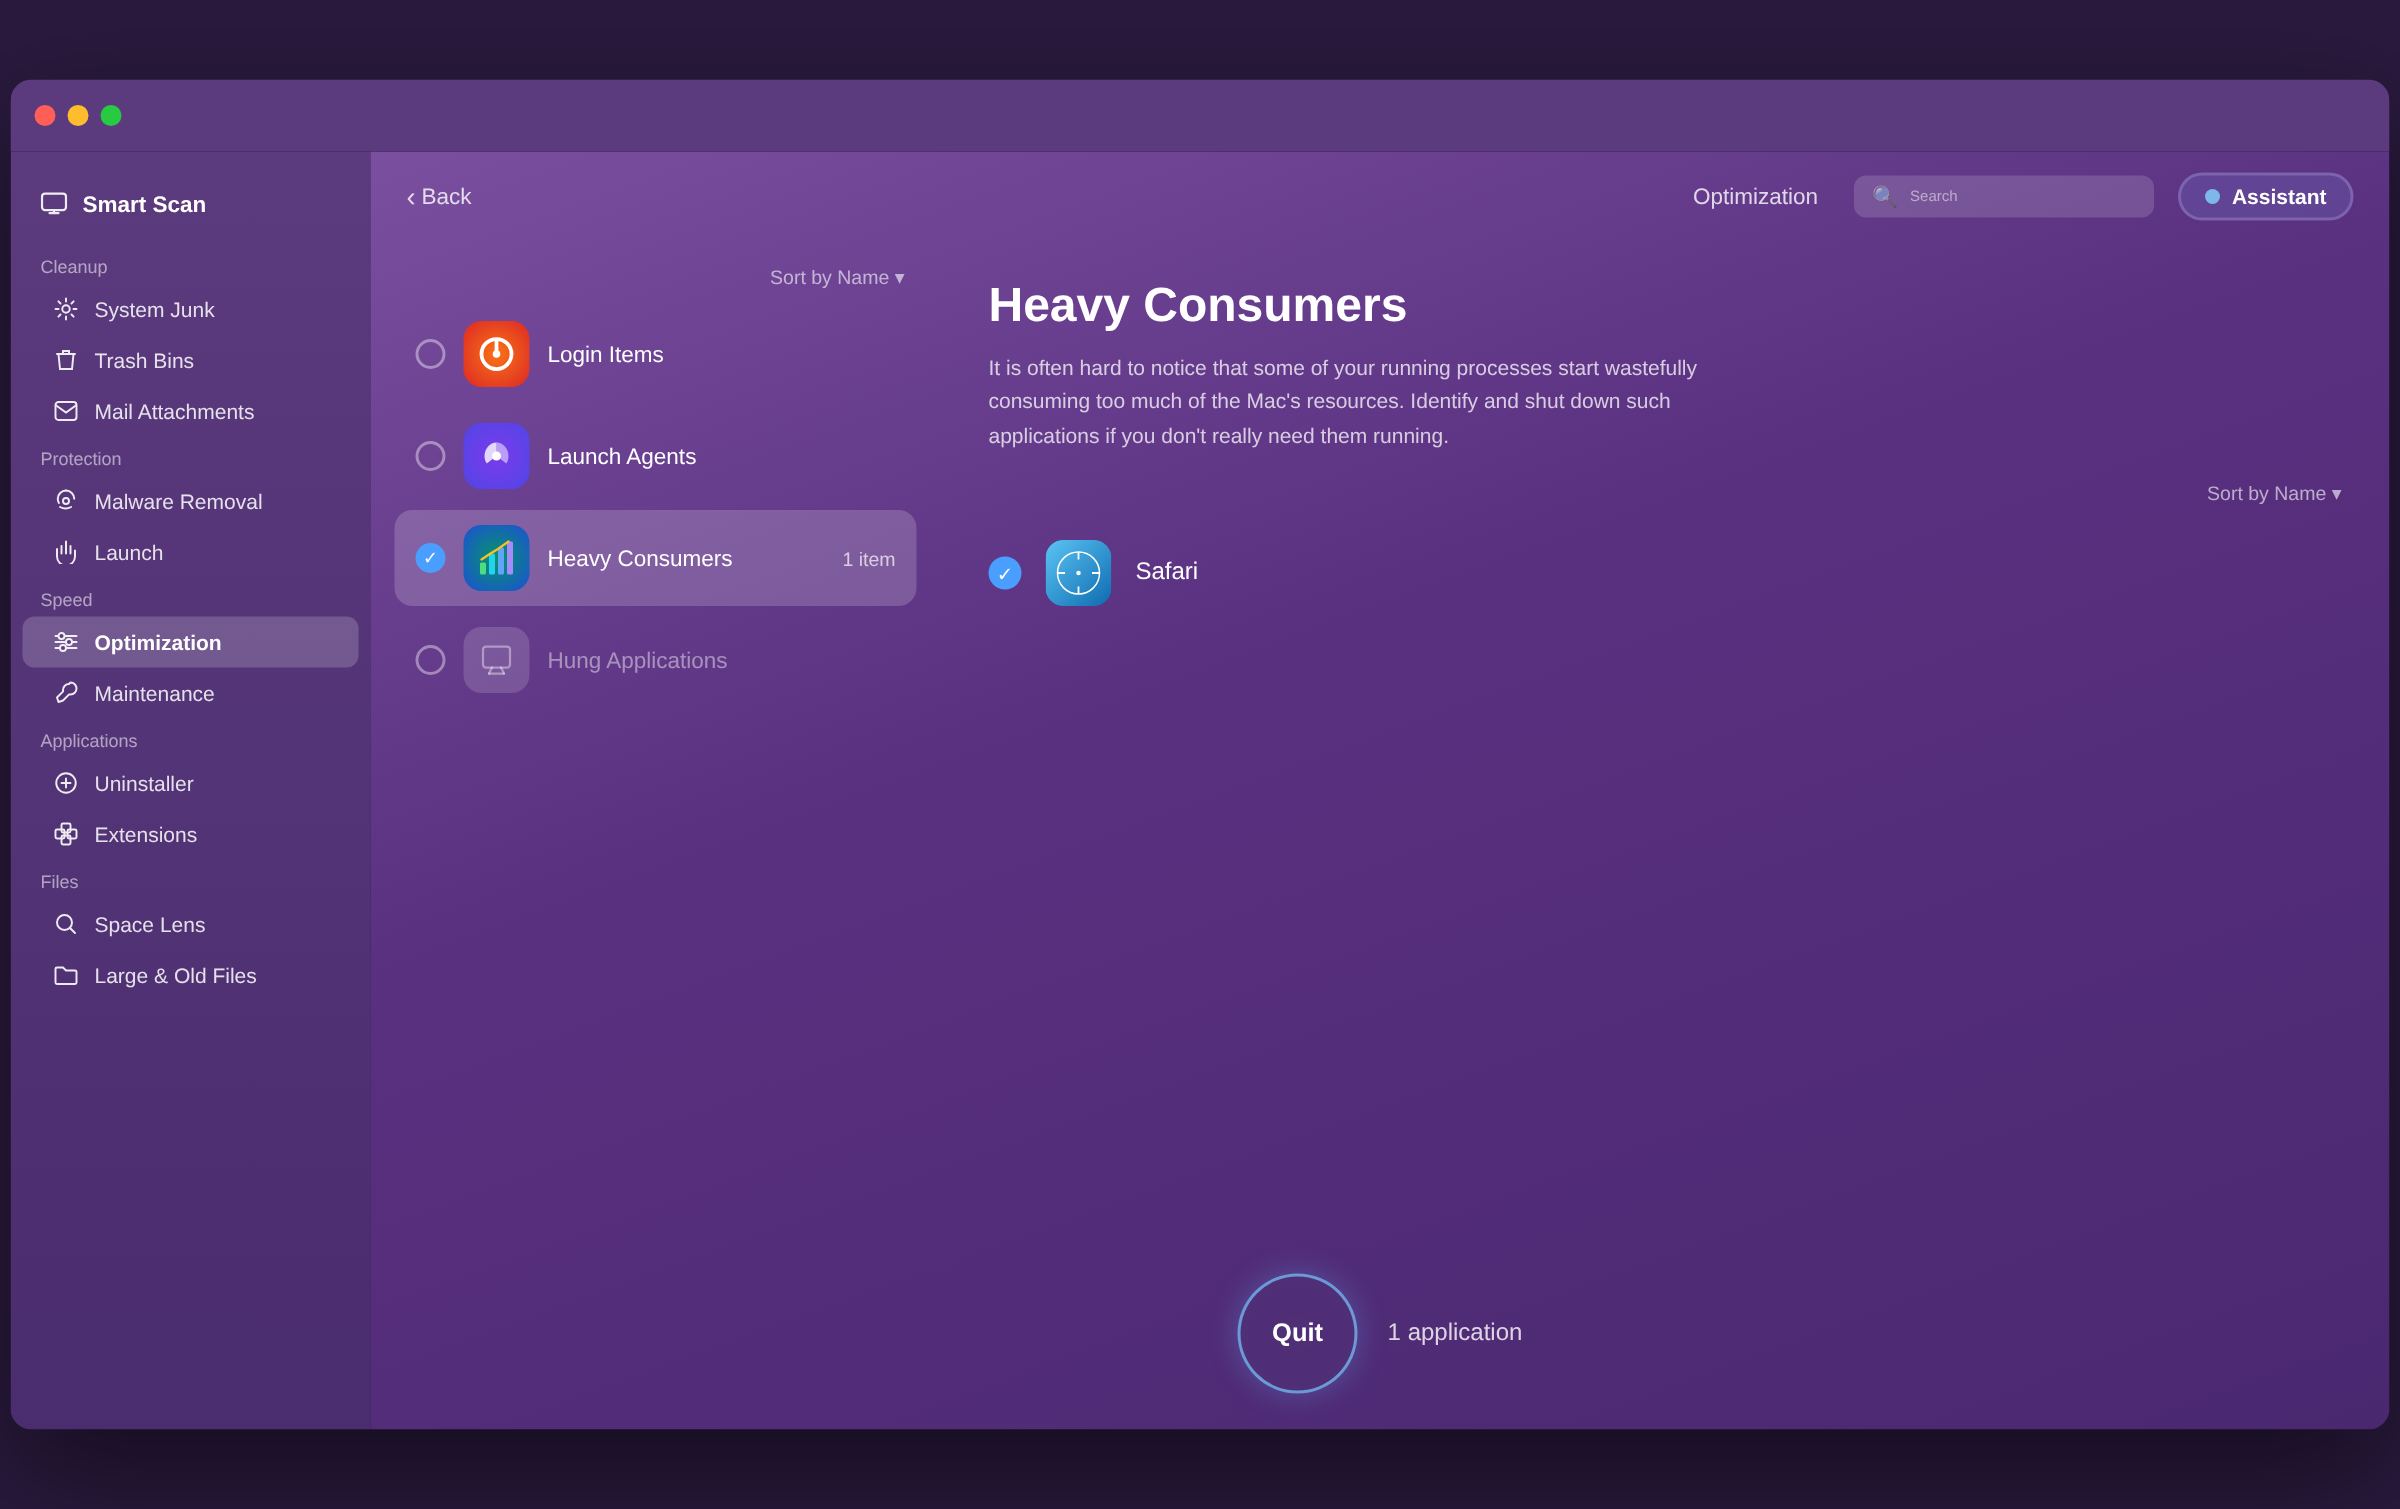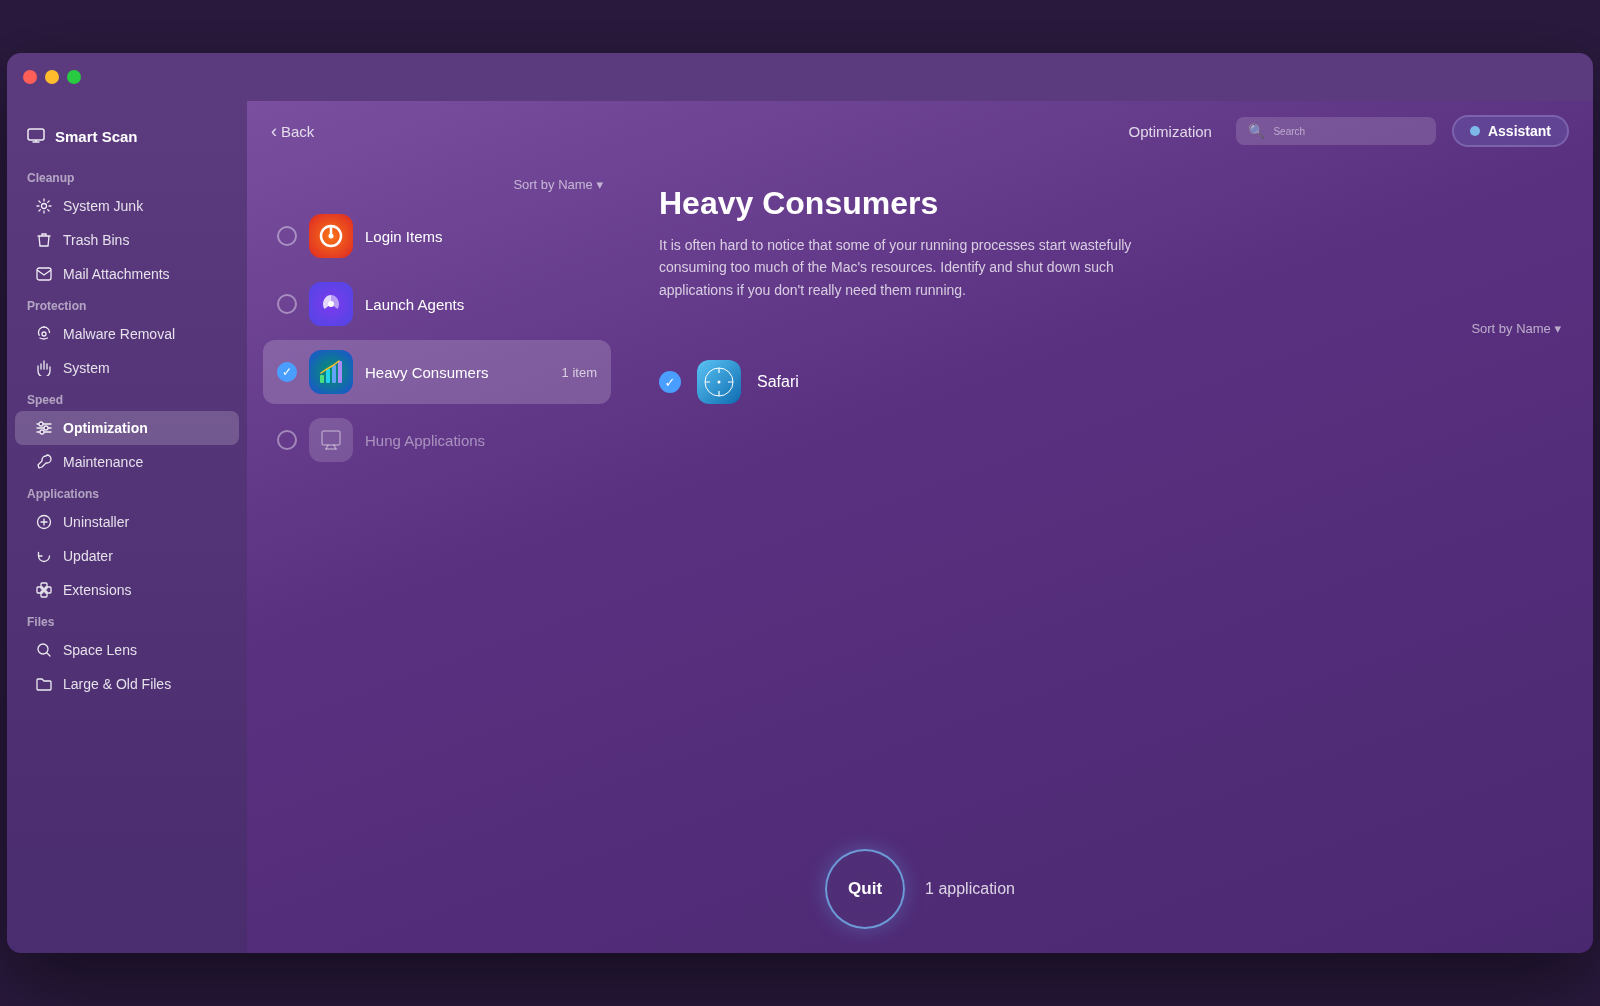--- a/index.html
+++ b/index.html
@@ -71,21 +71,21 @@
       padding: 10px 20px;
       color: white;
       font-size: 15px;
       font-weight: 600;
       margin-bottom: 8px;
     }
 
     .sidebar-section-label {
       color: rgba(255,255,255,0.55);
       font-size: 12px;
-      font-weight: 700;
+      font-weight: 400;
       padding: 8px 20px 4px;
       text-transform: none;
     }
 
     .sidebar-item {
       display: flex;
       align-items: center;
       gap: 10px;
       padding: 8px 20px;
       color: rgba(255,255,255,0.85);
@@ -479,21 +479,21 @@
           </svg>
         </div>
         <span>Malware Removal</span>
       </div>
       <div class="sidebar-item">
         <div class="sidebar-icon">
           <svg width="14" height="16" viewBox="0 0 14 16" fill="none">
             <path d="M7 1v8M4 4v5M1 6v5a6 6 0 0012 0V7M10 4v5" stroke="white" stroke-width="1.3" stroke-linecap="round"></path>
           </svg>
         </div>
-        <span>System</span>
+        <span>Launch</span>
       </div>
 
       <div class="sidebar-section-label">Speed</div>
       <div class="sidebar-item active">
         <div class="sidebar-icon">
           <svg width="16" height="14" viewBox="0 0 16 14" fill="none">
             <line x1="1" y1="3" x2="15" y2="3" stroke="white" stroke-width="1.3" stroke-linecap="round"></line>
             <line x1="1" y1="7" x2="15" y2="7" stroke="white" stroke-width="1.3" stroke-linecap="round"></line>
             <line x1="1" y1="11" x2="15" y2="11" stroke="white" stroke-width="1.3" stroke-linecap="round"></line>
             <circle cx="5" cy="3" r="2" fill="#5b3a7e" stroke="white" stroke-width="1.3"></circle>
@@ -514,29 +514,20 @@
 
       <div class="sidebar-section-label">Applications</div>
       <div class="sidebar-item">
         <div class="sidebar-icon">
           <svg width="16" height="16" viewBox="0 0 16 16" fill="none">
             <circle cx="8" cy="8" r="6.5" stroke="white" stroke-width="1.3"></circle>
             <path d="M5 8h6M8 5v6" stroke="white" stroke-width="1.3" stroke-linecap="round"></path>
           </svg>
         </div>
         <span>Uninstaller</span>
-      </div>
-      <div class="sidebar-item">
-        <div class="sidebar-icon">
-          <svg width="16" height="16" viewBox="0 0 16 16" fill="none">
-            <path d="M13.5 8A5.5 5.5 0 112.5 8" stroke="white" stroke-width="1.3" stroke-linecap="round"></path>
-            <path d="M2.5 4.5v3.5h3.5" stroke="white" stroke-width="1.3" stroke-linecap="round" stroke-linejoin="round"></path>
-          </svg>
-        </div>
-        <span>Updater</span>
       </div>
       <div class="sidebar-item">
         <div class="sidebar-icon">
           <svg width="16" height="16" viewBox="0 0 16 16" fill="none">
             <rect x="1" y="5" width="6" height="6" rx="1" stroke="white" stroke-width="1.3"></rect>
             <rect x="9" y="5" width="6" height="6" rx="1" stroke="white" stroke-width="1.3"></rect>
             <rect x="5" y="1" width="6" height="6" rx="1" stroke="white" stroke-width="1.3"></rect>
             <rect x="5" y="9" width="6" height="6" rx="1" stroke="white" stroke-width="1.3"></rect>
           </svg>
         </div>

